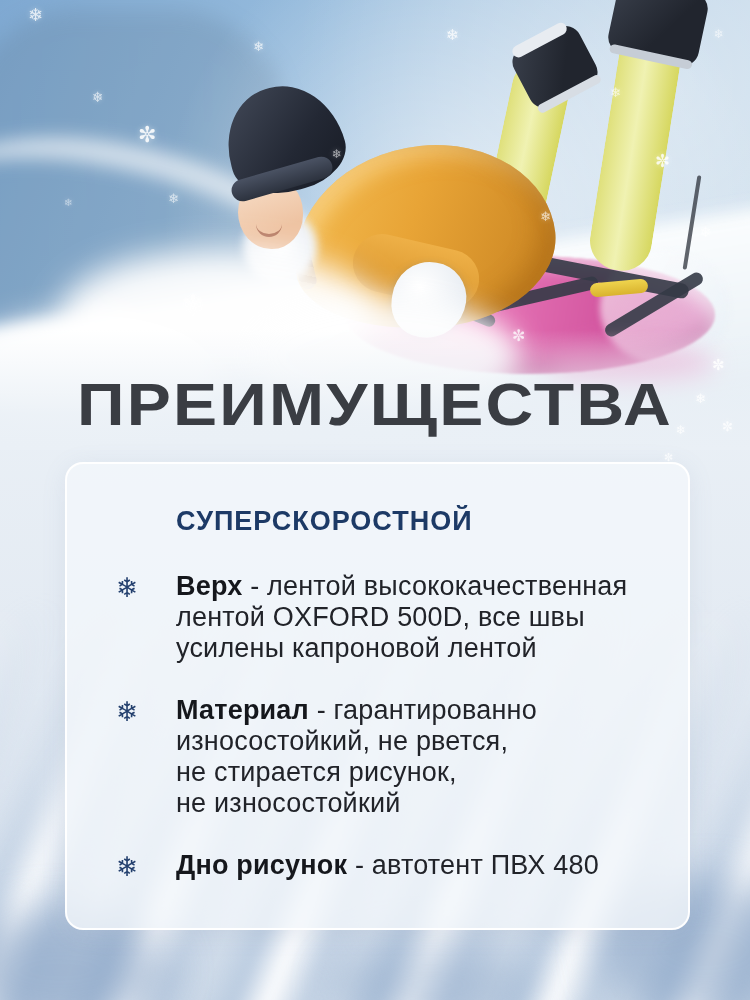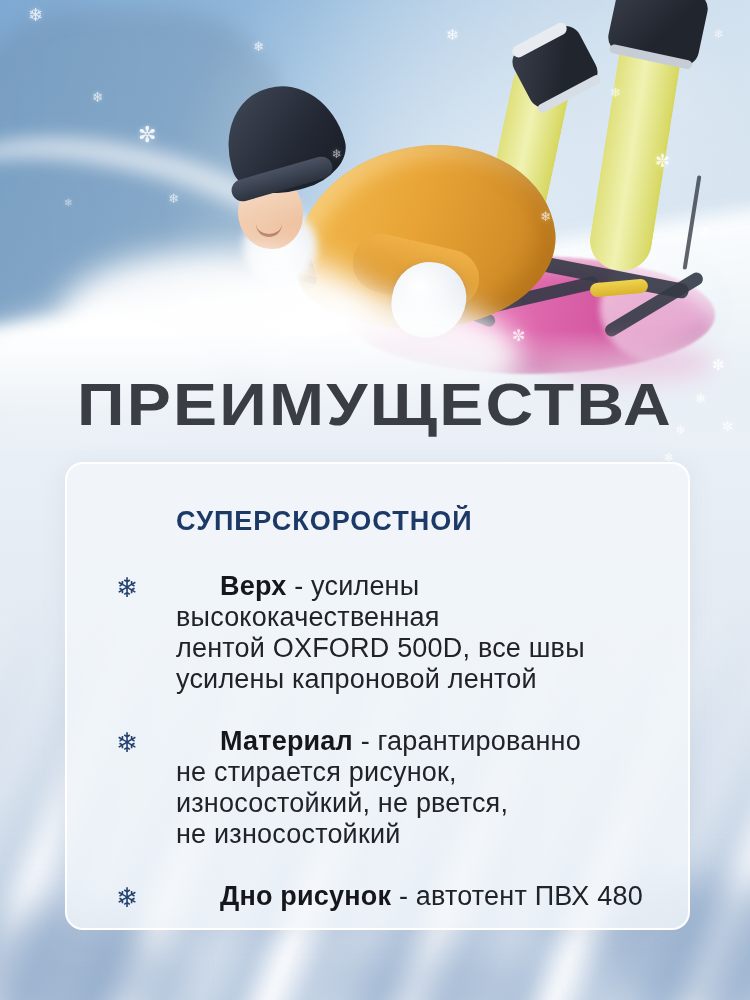--- a/index.html
+++ b/index.html
@@ -108,21 +108,21 @@
         border:2px solid rgba(255,255,255,.95);border-radius:18px;
         padding:42px 37px 0 45px;z-index:2;
         box-shadow:0 4px 24px rgba(120,140,170,.12);}
   .card-heading{margin:0 0 34px 64px;font-size:27px;font-weight:800;letter-spacing:1px;
                 color:#1d3a66;}
   .bullet{display:flex;align-items:flex-start;margin-top:31px;}
   .bullet:first-of-type{margin-top:0;}
   .b-icon{flex:0 0 30px;margin-right:34px;margin-top:1px;font-size:27px;line-height:31px;
           color:#24406e;font-family:"DejaVu Sans",sans-serif;text-align:center;}
   .b-text{font-size:27px;line-height:31px;color:#212329;letter-spacing:.2px;}
-  .b-text b{font-weight:700;color:#15171c;margin-left:44px;}
+  .b-text b{font-weight:700;color:#15171c;}
 </style>
 </head>
 <body>
 
 <div class="page">
 
   <div class="photo">
     <div class="forest"></div>
     <div class="haze"></div>
     <div class="swoosh"></div>
@@ -194,32 +194,32 @@
   <div class="shadow-patch pt1"></div>
   <div class="shadow-patch pt2"></div>
   <div class="shadow-patch pt3"></div>
 
   <div class="card">
     <h2 class="card-heading">СУПЕРСКОРОСТНОЙ</h2>
 
     <div class="bullet">
       <span class="b-icon">❄</span>
       <div class="b-text">
-        <div><b>Верх</b><span> - усилены высококачественная</span></div>
+        <div><b>Верх</b><span> - лентой высококачественная</span></div>
         <div>лентой OXFORD 500D, все швы</div>
         <div>усилены капроновой лентой</div>
       </div>
     </div>
 
     <div class="bullet">
       <span class="b-icon">❄</span>
       <div class="b-text">
         <div><b>Материал</b><span> - гарантированно</span></div>
+        <div>износостойкий, не рвется,</div>
         <div>не стирается рисунок,</div>
-        <div>износостойкий, не рвется,</div>
         <div>не износостойкий</div>
       </div>
     </div>
 
     <div class="bullet">
       <span class="b-icon">❄</span>
       <div class="b-text">
         <div><b>Дно рисунок</b><span> - автотент ПВХ 480</span></div>
       </div>
     </div>

